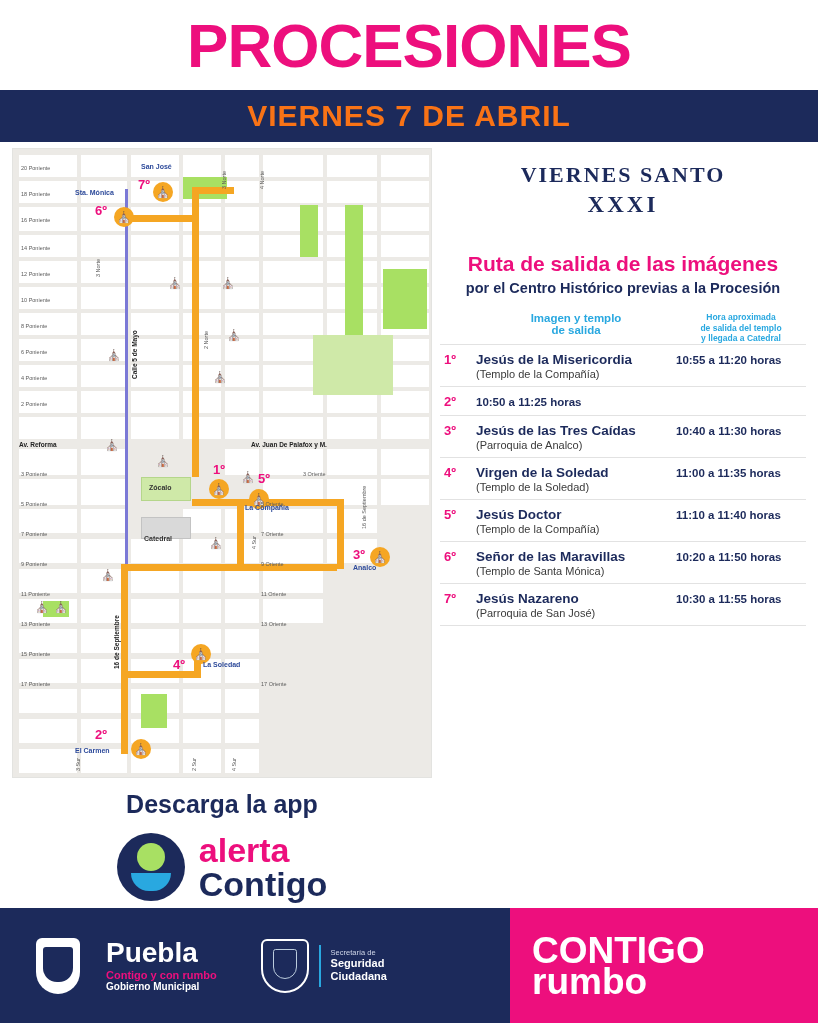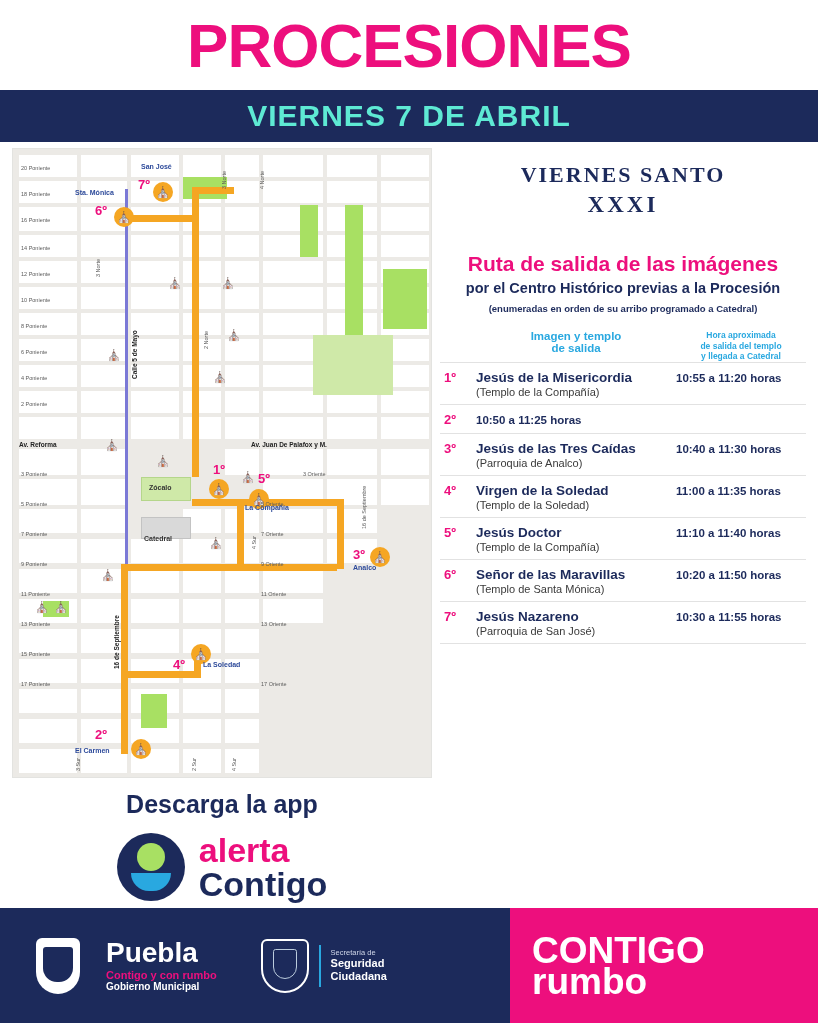--- a/index.html
+++ b/index.html
@@ -23,21 +23,21 @@
     font-weight: bold;
     letter-spacing: -1px;
     font-family: "Liberation Sans", sans-serif;
   }
   .date-bar {
     height: 52px;
     background: #1c2a5b;
     display: flex; align-items: center; justify-content: center;
   }
   .date-bar .date {
-    color: #5eead4;
+    color: #f97316;
     font-size: 30px;
     font-weight: bold;
     letter-spacing: 1px;
   }
 
   
   .body-wrap {
     position: relative;
     height: 766px;
     background: #ffffff;
@@ -593,21 +593,20 @@
       </div>
     </div>
   </div>
 
   <div class="panel">
     <div class="proc-sub">VIERNES SANTO</div>
     <div class="proc-num">XXXI</div>
 
     <div class="ruta-title">Ruta de salida de las imágenes</div>
     <div class="ruta-sub">por el Centro Histórico previas a la Procesión</div>
-    <div class="ruta-note">(enumeradas en orden de su arribo programado a Catedral)</div>
 
     <div class="tbl-head">
       <div class="c1"></div>
       <div class="c2">
         <div>Imagen y templo</div>
         <div>de salida</div>
       </div>
       <div class="c3">
         <div>Hora aproximada</div>
         <div>de salida del templo</div>

